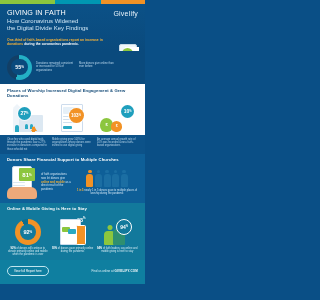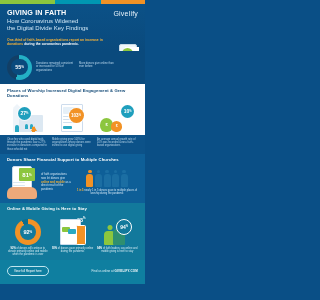--- a/index.html
+++ b/index.html
@@ -24,21 +24,21 @@
   .sec-stat1{background:#0a4a7d;padding-top:2px;padding-bottom:4px;}
   .sec-worship{background:#ffffff;padding-top:4px;padding-bottom:3px;}
   .sec-copy{background:#0c5289;padding-top:3px;padding-bottom:3px;}
   .sec-donors{background:#0e5f98;padding-top:3px;padding-bottom:4px;}
   .sec-online{background:#12799c;padding-top:3px;padding-bottom:3px;}
   .sec-footer{background:#0f7fa0;padding-top:6px;padding-bottom:8px;}
 
   
   .hero-row{display:flex;align-items:flex-start;justify-content:space-between;}
   .hero-title{
-    font-size:7.2px;font-weight:bold;color:#ffffff;letter-spacing:0.15px;
+    font-size:7.2px;font-weight:normal;color:#ffffff;letter-spacing:0.15px;
     line-height:8px;margin:0 0 1px 0;
   }
   .hero-sub{
     font-size:6px;color:#cfe6f5;line-height:7.4px;font-weight:300;margin:0;
   }
   .logo{
     font-size:7px;color:#e8f3fb;letter-spacing:0.2px;font-weight:300;
     white-space:nowrap;margin-top:1px;
   }
 

